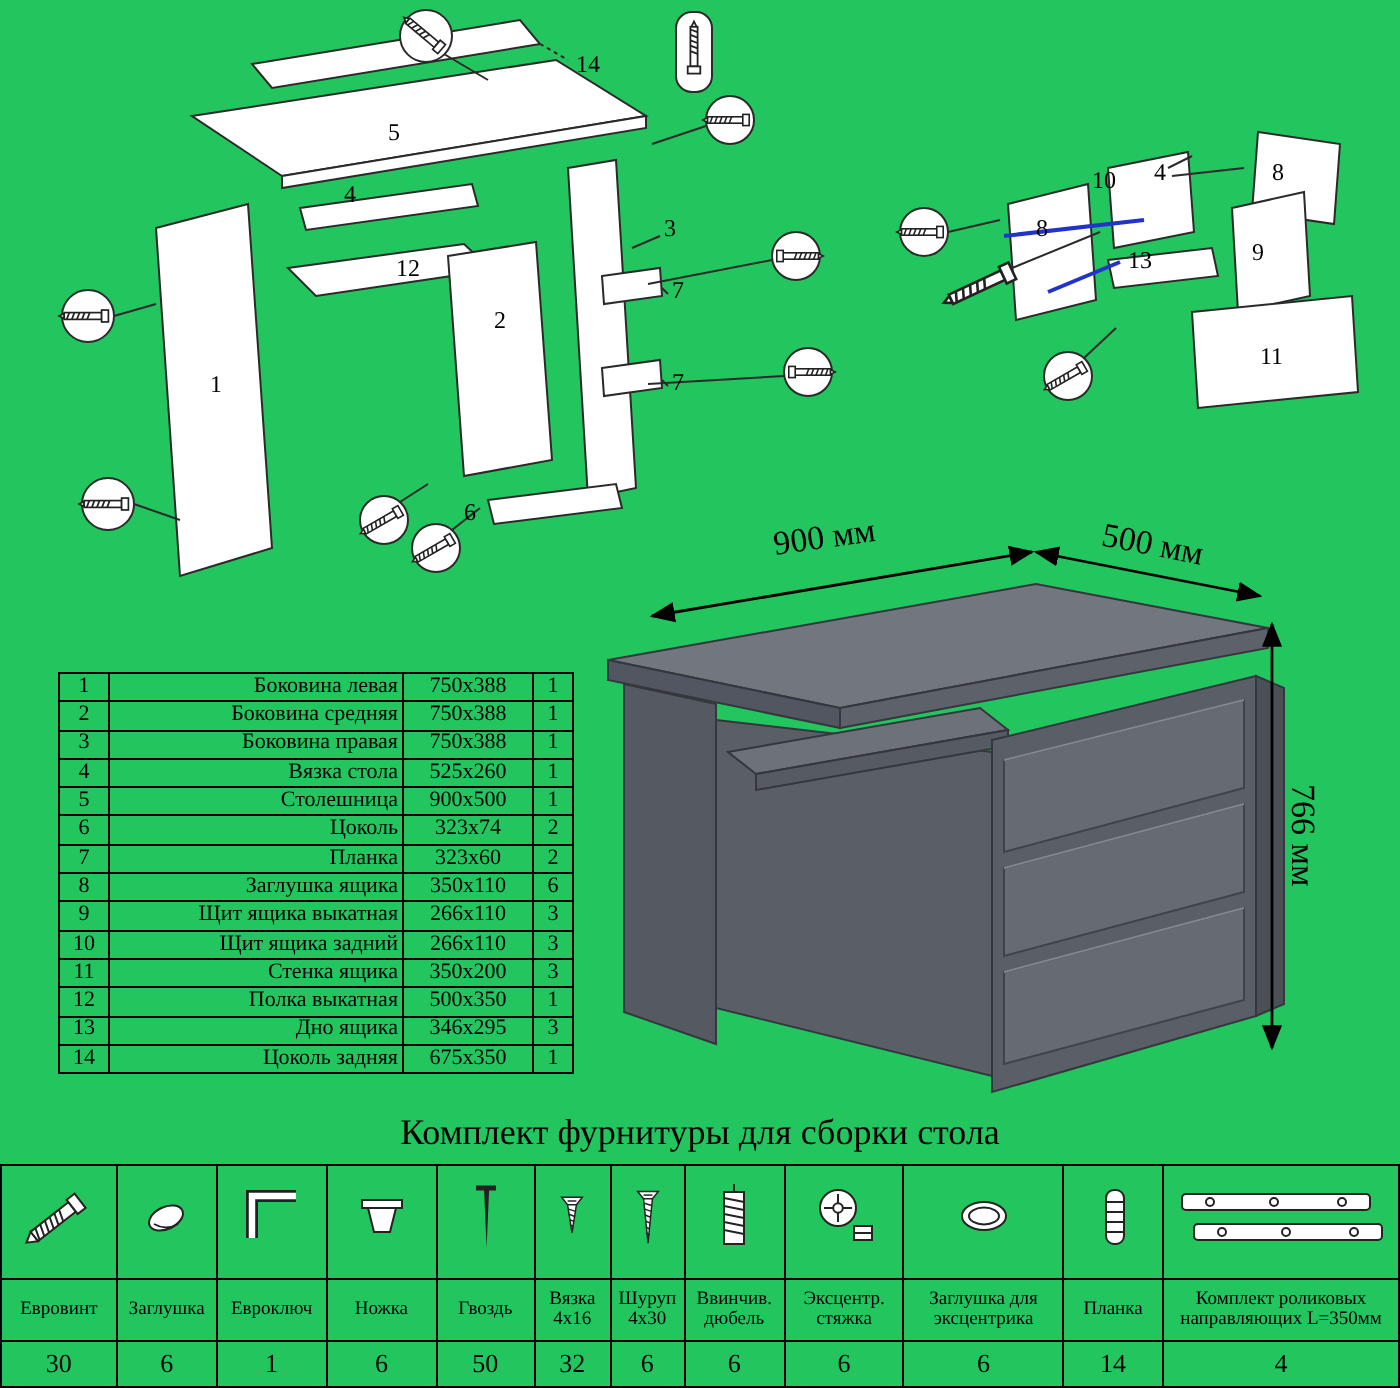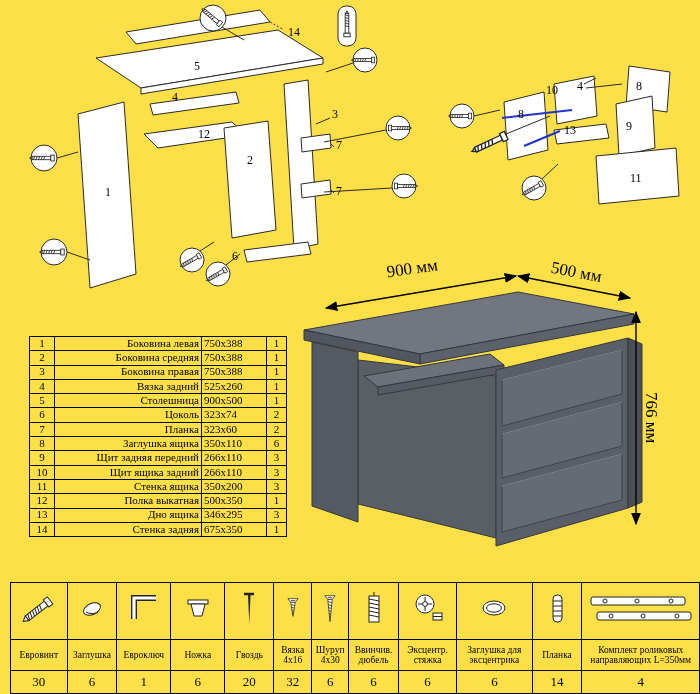--- a/index.html
+++ b/index.html
@@ -1,31 +1,31 @@
 <!DOCTYPE html>
 <html><head>
 <meta charset="utf-8">
 <style>
   html,body{margin:0;padding:0;background:#fff;}
-  .page{position:relative;width:700px;height:694px;background:#fde047;
+  .page{position:relative;width:700px;height:694px;background:#22c55e;
         font-family:"Liberation Serif",serif;color:#000;overflow:hidden;}
   .abs{position:absolute;}
   table{border-collapse:collapse;}
   
   .parts-table{position:absolute;left:29px;top:336px;}
   .parts-table td{border:1px solid #000;font-size:11px;line-height:1.05;
                   padding:0 2px;height:13.3px;white-space:nowrap;}
   .parts-table td.n{width:20px;text-align:center;}
   .parts-table td.nm{width:142px;text-align:right;}
-  .parts-table td.sz{width:60px;text-align:left;}
+  .parts-table td.sz{width:60px;text-align:center;}
   .parts-table td.q{width:15px;text-align:center;}
   
   .hw-title{position:absolute;top:556px;left:0;width:700px;text-align:center;
             font-size:18px;}
-  .hw-table{position:absolute;left:10px;top:582px;table-layout:fixed;padding-left:12px;}
+  .hw-table{position:absolute;left:0;top:582px;table-layout:fixed;padding-left:12px;}
   .hw-table td{border:1px solid #000;text-align:center;vertical-align:middle;overflow:hidden;}
   .ico-cell{height:54px;}
   .name-cell{height:30px;font-size:9.5px;line-height:1.1;padding:0 1px;}
   .qty-cell{height:20px;font-size:13px;}
   svg text{font-family:"Liberation Serif",serif;}
 </style>
 </head>
 <body>
 
 <div class="page">
@@ -171,21 +171,21 @@
           <td class="q">1</td>
         </tr>
       <tr>
           <td class="n">3</td>
           <td class="nm">Боковина правая</td>
           <td class="sz">750x388</td>
           <td class="q">1</td>
         </tr>
       <tr>
           <td class="n">4</td>
-          <td class="nm">Вязка задний</td>
+          <td class="nm">Вязка стола</td>
           <td class="sz">525x260</td>
           <td class="q">1</td>
         </tr>
       <tr>
           <td class="n">5</td>
           <td class="nm">Столешница</td>
           <td class="sz">900x500</td>
           <td class="q">1</td>
         </tr>
       <tr>
@@ -201,21 +201,21 @@
           <td class="q">2</td>
         </tr>
       <tr>
           <td class="n">8</td>
           <td class="nm">Заглушка ящика</td>
           <td class="sz">350x110</td>
           <td class="q">6</td>
         </tr>
       <tr>
           <td class="n">9</td>
-          <td class="nm">Щит задняя передний</td>
+          <td class="nm">Щит ящика выкатная</td>
           <td class="sz">266x110</td>
           <td class="q">3</td>
         </tr>
       <tr>
           <td class="n">10</td>
           <td class="nm">Щит ящика задний</td>
           <td class="sz">266x110</td>
           <td class="q">3</td>
         </tr>
       <tr>
@@ -231,21 +231,21 @@
           <td class="q">1</td>
         </tr>
       <tr>
           <td class="n">13</td>
           <td class="nm">Дно ящика</td>
           <td class="sz">346x295</td>
           <td class="q">3</td>
         </tr>
       <tr>
           <td class="n">14</td>
-          <td class="nm">Стенка задняя</td>
+          <td class="nm">Цоколь задняя</td>
           <td class="sz">675x350</td>
           <td class="q">1</td>
         </tr>
     </tbody>
   </table>
 
   <svg class="abs" style="left:292px;top:248px" width="408" height="300" viewBox="0 0 408 300">
     <defs>
       <marker id="arrA" viewBox="0 0 10 10" refX="9" refY="5" markerWidth="9" markerHeight="9" orient="auto-start-reverse">
         <path d="M0,1 L10,5 L0,9 z" fill="#000"></path>
@@ -273,20 +273,21 @@
       <line x1="226" y1="28" x2="338" y2="50" marker-start="url(#arrA)" marker-end="url(#arrA)"></line>
       <line x1="344" y1="64" x2="344" y2="276" marker-start="url(#arrA)" marker-end="url(#arrA)"></line>
     </g>
     <g font-size="17" fill="#000">
       <text x="95" y="26" transform="rotate(-8 120 24)">900 мм</text>
       <text x="258" y="30" transform="rotate(11 286 28)">500 мм</text>
       <text x="330" y="176" transform="rotate(90 358 172)">766 мм</text>
     </g>
   </svg>
 
+  <div class="hw-title">Комплект фурнитуры для сборки стола</div>
 
   <table class="hw-table">
     <colgroup>
       <col style="width:58px">
         <col style="width:50px">
         <col style="width:55px">
         <col style="width:55px">
       <col style="width:45px">
         <col style="width:38px">
         <col style="width:37px">
@@ -423,21 +424,21 @@
         <td class="name-cell">Эксцентр. стяжка</td>
         <td class="name-cell">Заглушка для эксцентрика</td>
         <td class="name-cell">Планка</td>
         <td class="name-cell">Комплект роликовых направляющих L=350мм</td>
       </tr>
       <tr>
         <td class="qty-cell">30</td>
         <td class="qty-cell">6</td>
         <td class="qty-cell">1</td>
         <td class="qty-cell">6</td>
-        <td class="qty-cell">20</td>
+        <td class="qty-cell">50</td>
         <td class="qty-cell">32</td>
         <td class="qty-cell">6</td>
         <td class="qty-cell">6</td>
         <td class="qty-cell">6</td>
         <td class="qty-cell">6</td>
         <td class="qty-cell">14</td>
         <td class="qty-cell">4</td>
       </tr>
     </tbody>
   </table>

